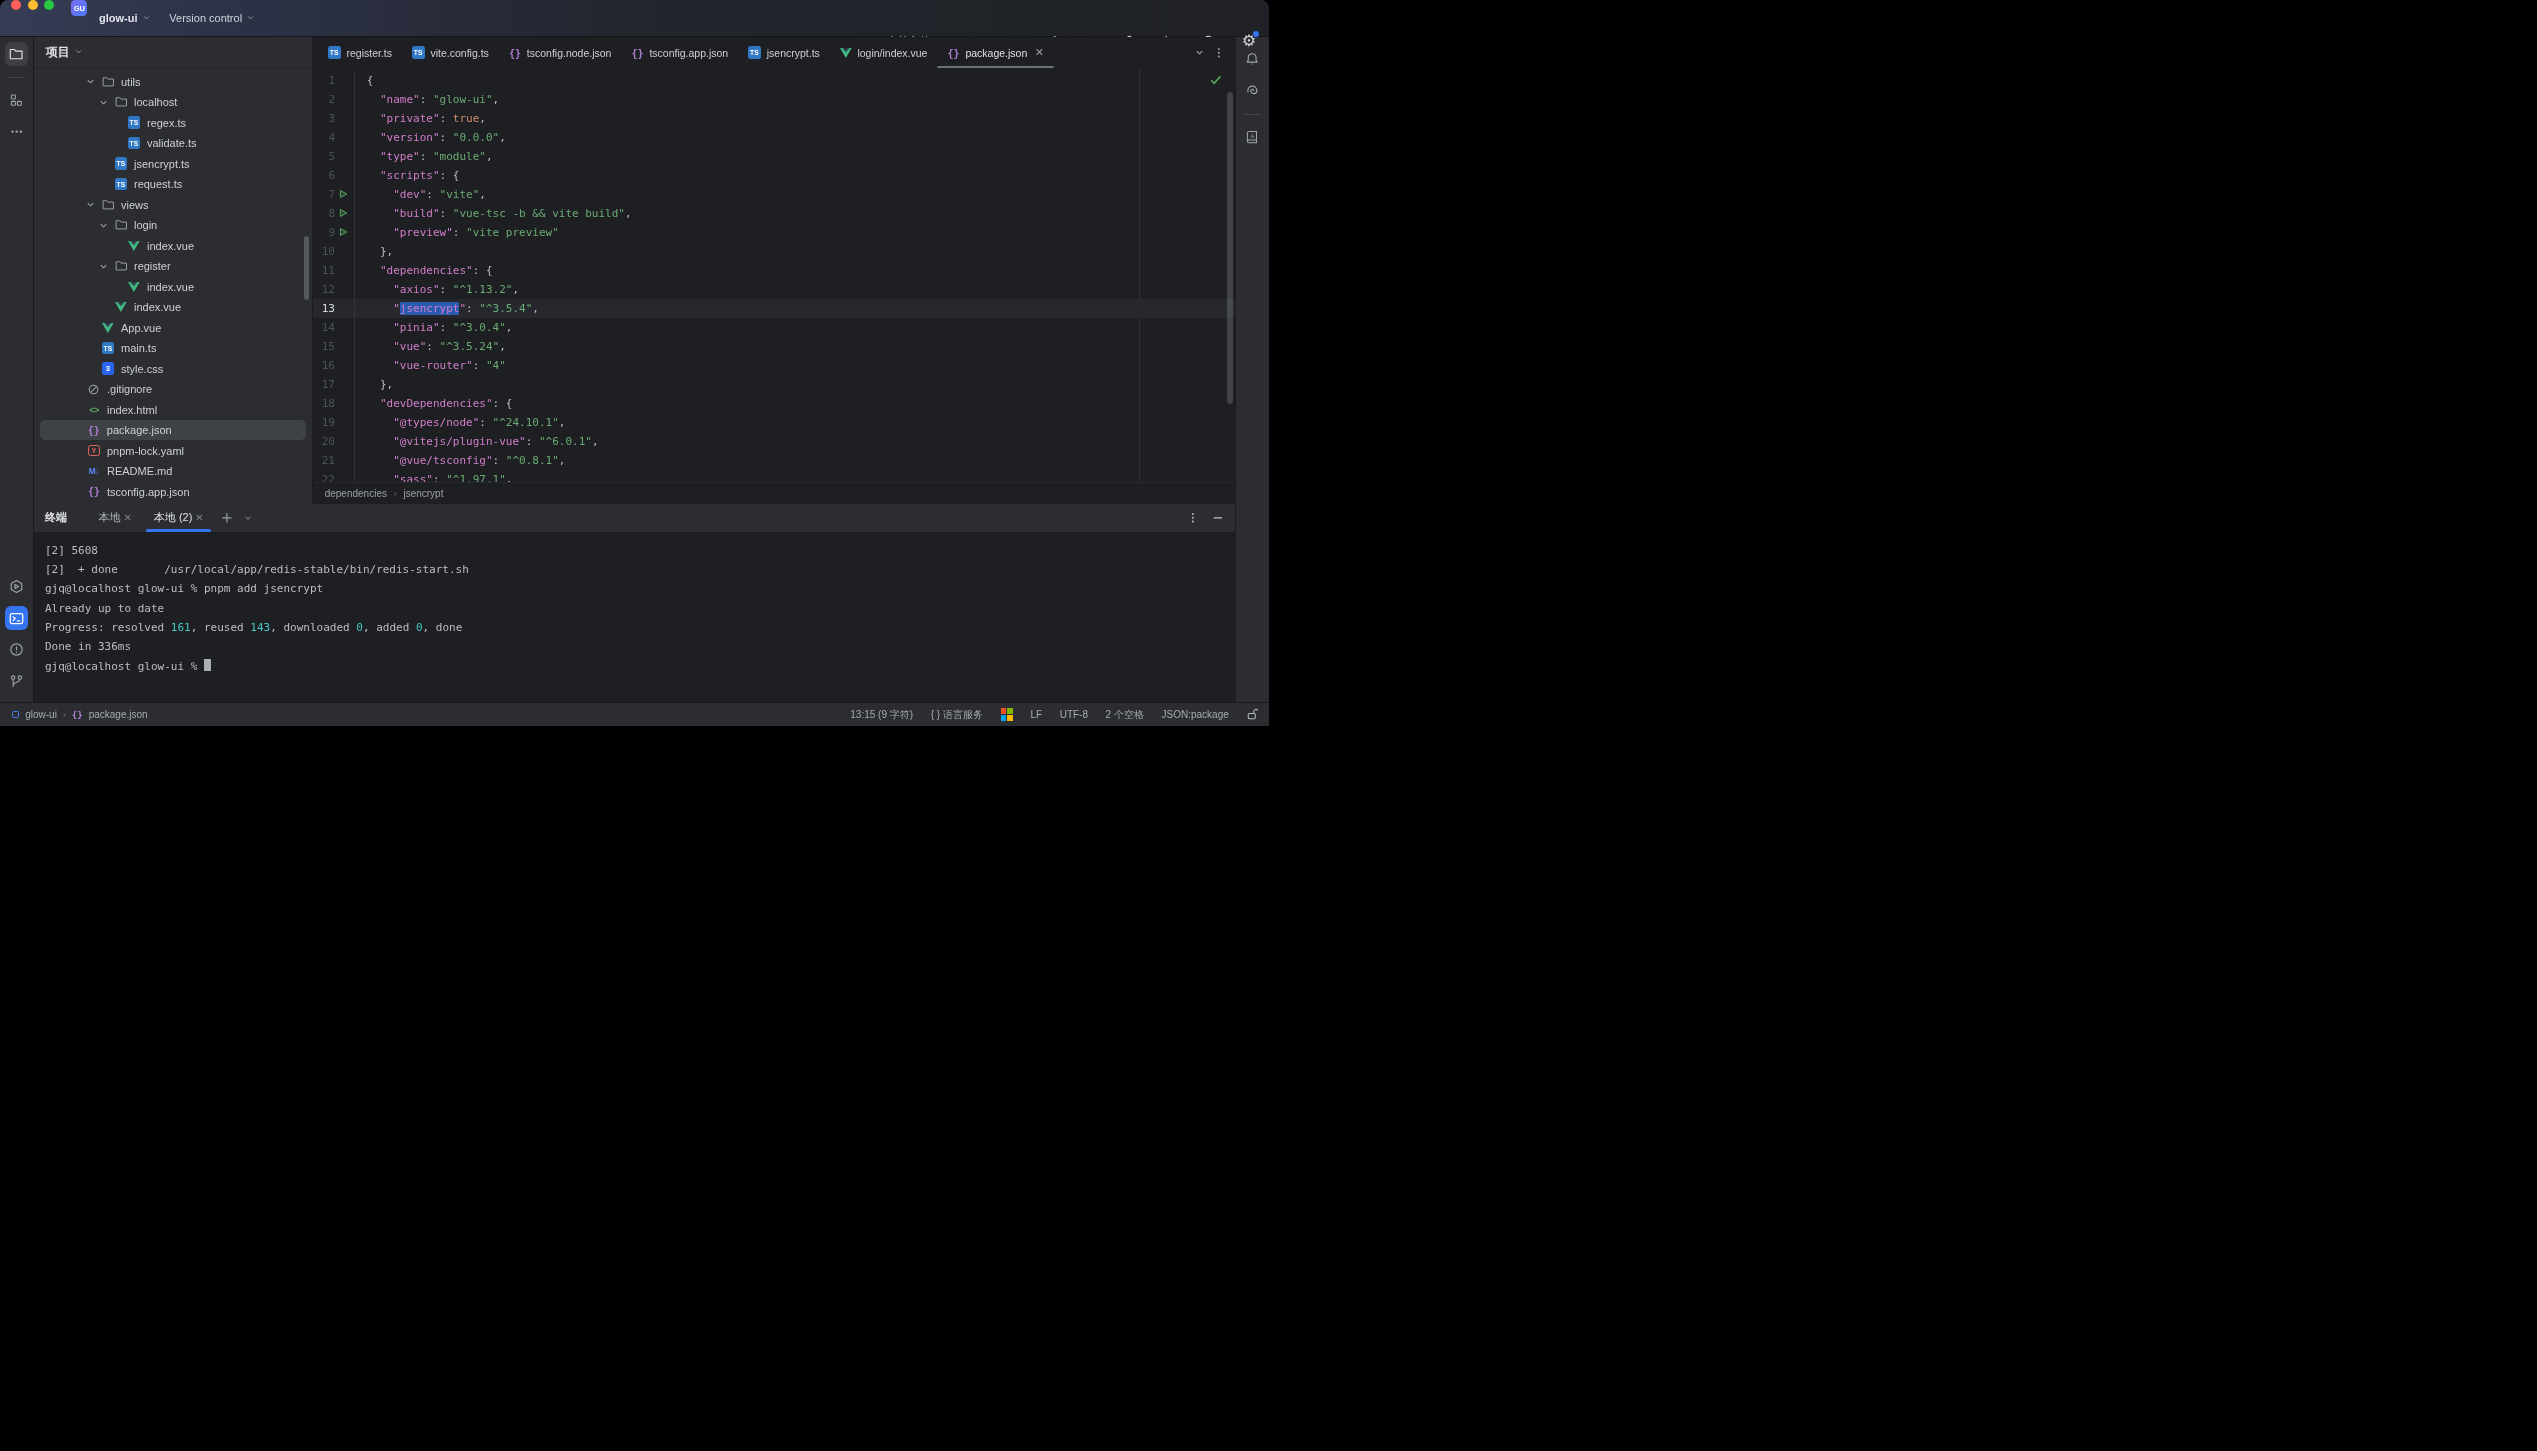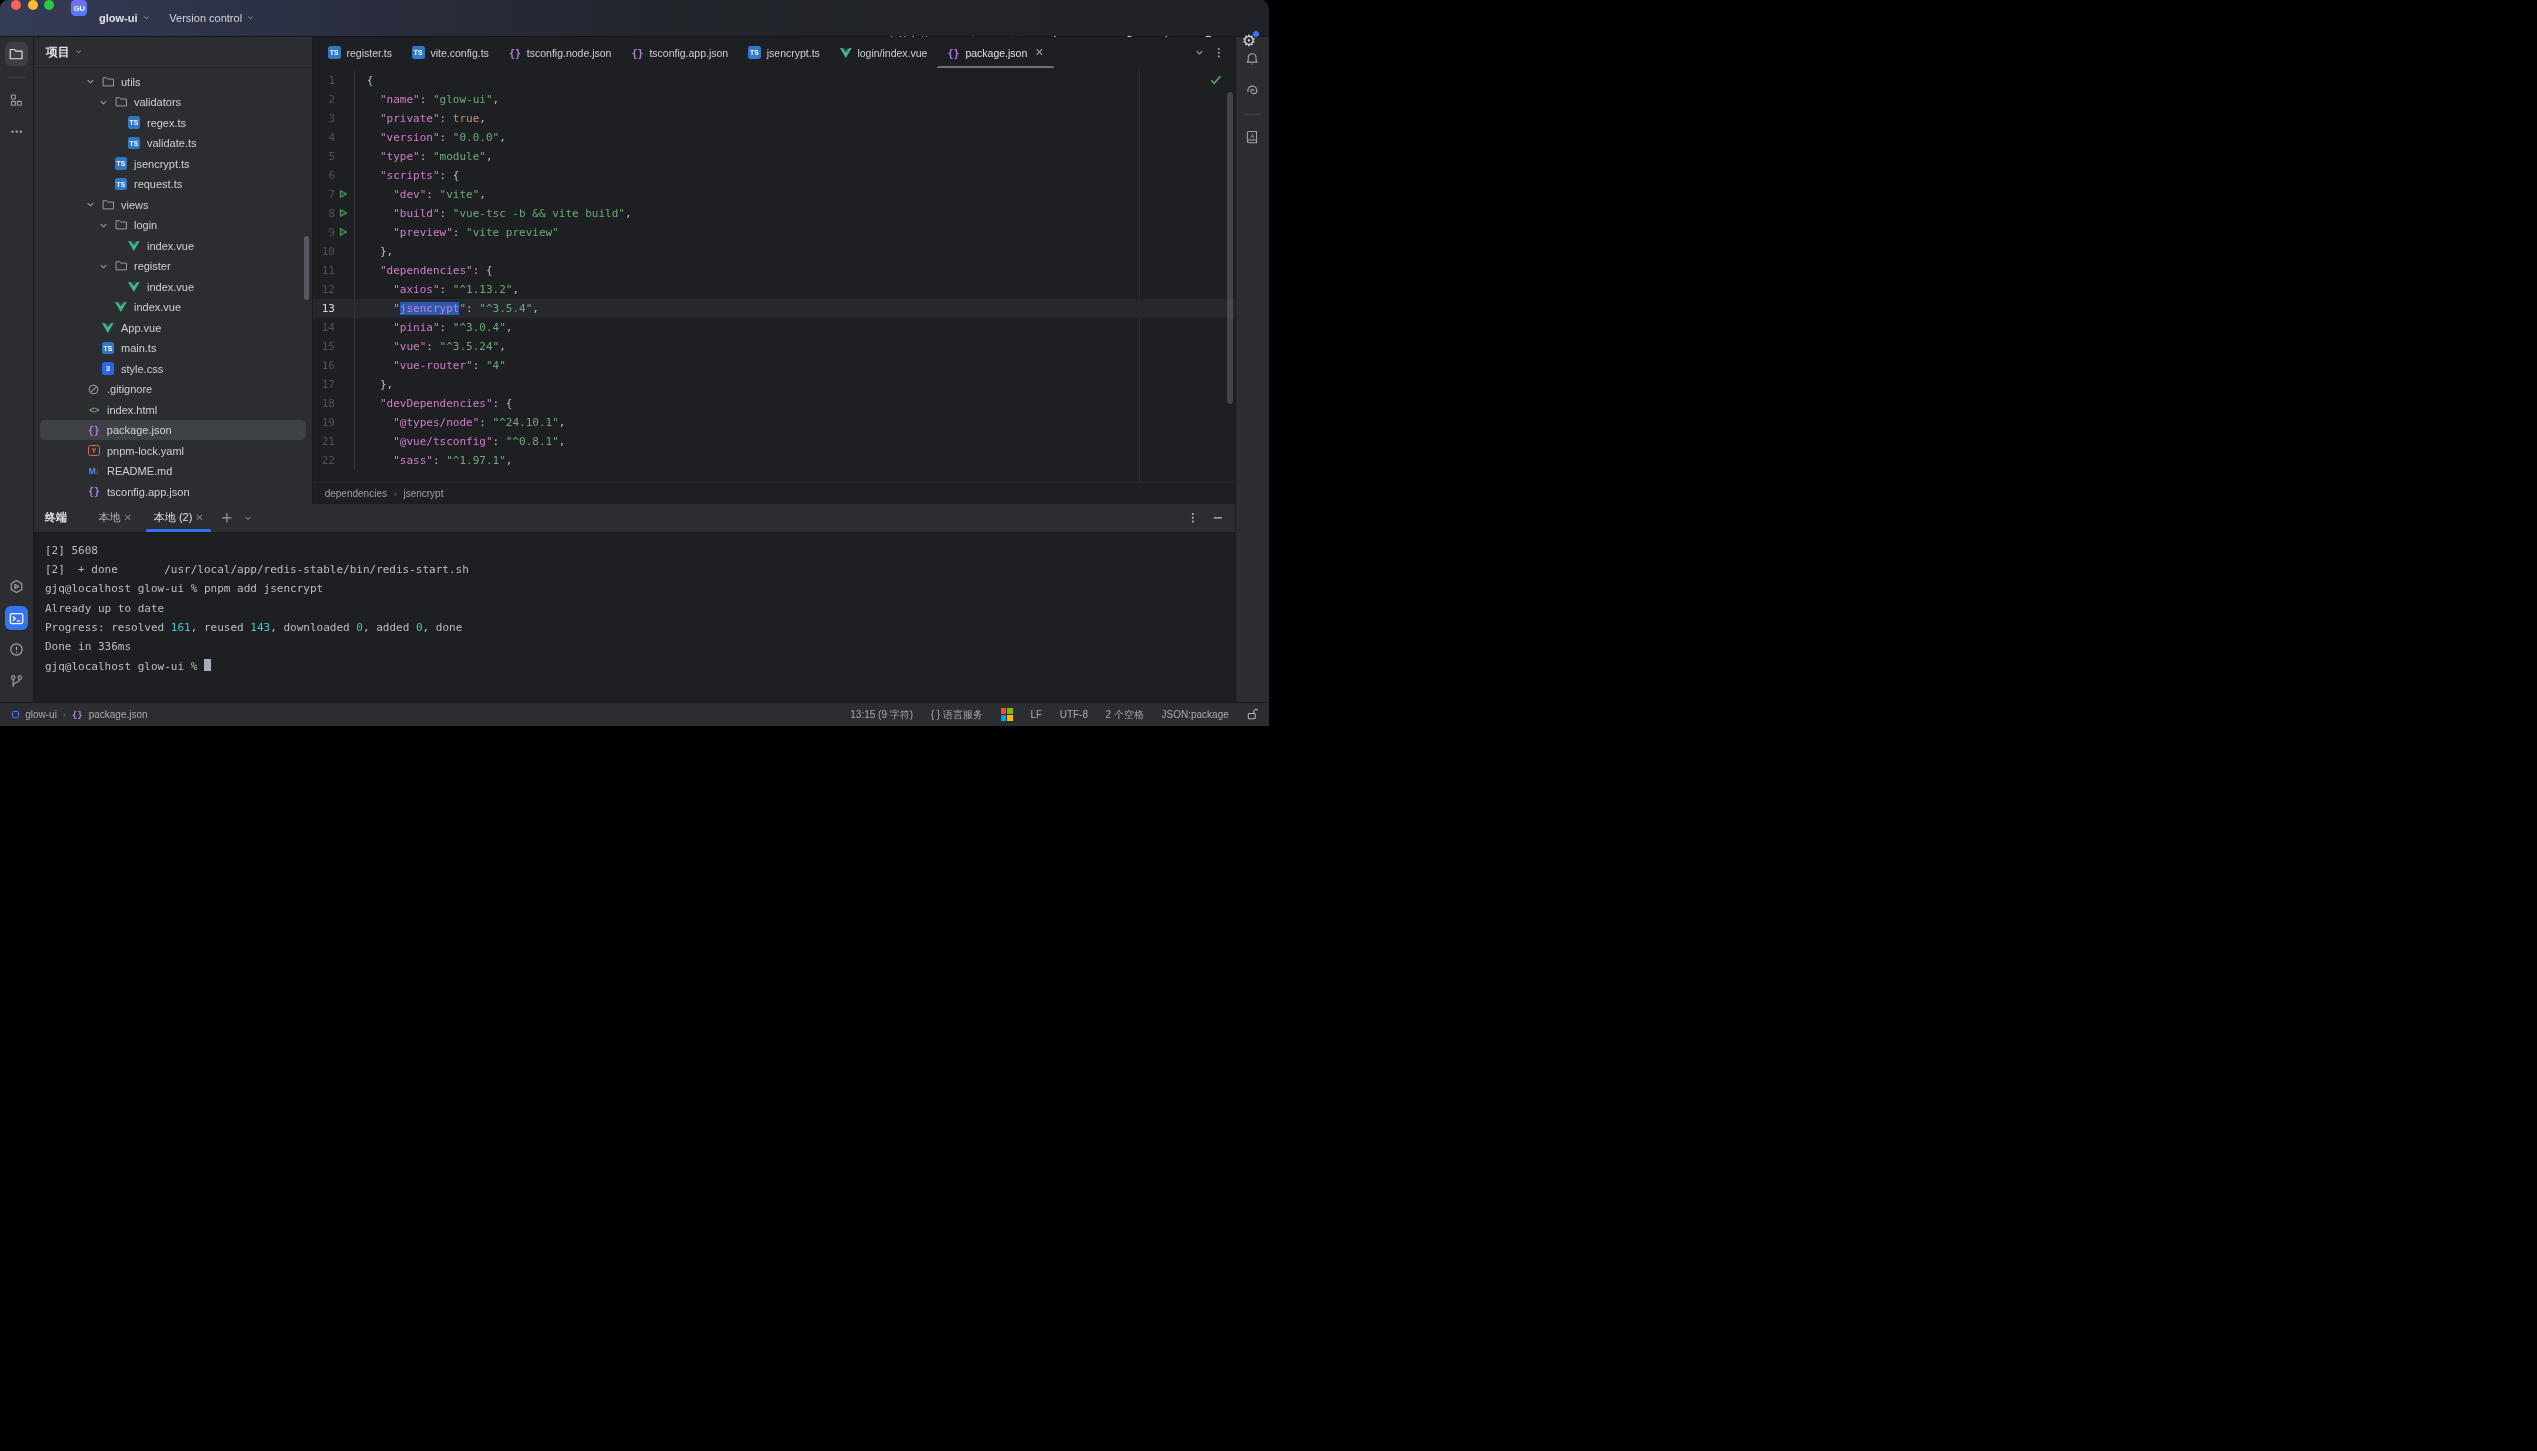--- a/index.html
+++ b/index.html
@@ -273,21 +273,21 @@
                 <span class="chev-slot">
                   <svg width="11" height="11" viewBox="0 0 16 16" fill="none" stroke="#9da0a8" stroke-width="1.5">
                     <polyline points="4,6 8,10 12,6"></polyline>
                   </svg>
                 </span>
                 <span class="t-icon">
                   <svg width="12.6" height="11.7" viewBox="0 0 17 15" fill="none" stroke="#9da0a8" stroke-width="1.3">
                     <path d="M1.5 13V2h5l1.6 1.8h7.4V13z" stroke-linejoin="round"></path>
                   </svg>
                 </span>
-                <span>validators</span>
+                <span>localhost</span>
               </div>
               <div class="tree-row" style="padding-left: 76px;">
                 <span class="chev-slot"></span>
                 <span class="t-icon">
                   <span class="badge-ts">TS</span>
                 </span>
                 <span>regex.ts</span>
               </div>
               <div class="tree-row" style="padding-left: 76px;">
                 <span class="chev-slot"></span>
@@ -527,20 +527,21 @@
                 <div class="code-line"><span class="gutter"><span class="ln">10</span><span class="run-slot"></span></span><span class="code-text"><span class="c-p">  },</span></span></div>
                 <div class="code-line"><span class="gutter"><span class="ln">11</span><span class="run-slot"></span></span><span class="code-text"><span class="c-p">  </span><span class="c-k">"dependencies"</span><span class="c-p">: {</span></span></div>
                 <div class="code-line"><span class="gutter"><span class="ln">12</span><span class="run-slot"></span></span><span class="code-text"><span class="c-p">    </span><span class="c-k">"axios"</span><span class="c-p">: </span><span class="c-s">"^1.13.2"</span><span class="c-p">,</span></span></div>
                 <div class="code-line current"><span class="gutter"><span class="ln">13</span><span class="run-slot"></span></span><span class="code-text"><span class="c-p">    </span><span class="c-k">"</span><span class="c-k c-sel">jsencrypt</span><span class="c-k">"</span><span class="c-p">: </span><span class="c-s">"^3.5.4"</span><span class="c-p">,</span></span></div>
                 <div class="code-line"><span class="gutter"><span class="ln">14</span><span class="run-slot"></span></span><span class="code-text"><span class="c-p">    </span><span class="c-k">"pinia"</span><span class="c-p">: </span><span class="c-s">"^3.0.4"</span><span class="c-p">,</span></span></div>
                 <div class="code-line"><span class="gutter"><span class="ln">15</span><span class="run-slot"></span></span><span class="code-text"><span class="c-p">    </span><span class="c-k">"vue"</span><span class="c-p">: </span><span class="c-s">"^3.5.24"</span><span class="c-p">,</span></span></div>
                 <div class="code-line"><span class="gutter"><span class="ln">16</span><span class="run-slot"></span></span><span class="code-text"><span class="c-p">    </span><span class="c-k">"vue-router"</span><span class="c-p">: </span><span class="c-s">"4"</span></span></div>
                 <div class="code-line"><span class="gutter"><span class="ln">17</span><span class="run-slot"></span></span><span class="code-text"><span class="c-p">  },</span></span></div>
                 <div class="code-line"><span class="gutter"><span class="ln">18</span><span class="run-slot"></span></span><span class="code-text"><span class="c-p">  </span><span class="c-k">"devDependencies"</span><span class="c-p">: {</span></span></div>
                 <div class="code-line"><span class="gutter"><span class="ln">19</span><span class="run-slot"></span></span><span class="code-text"><span class="c-p">    </span><span class="c-k">"@types/node"</span><span class="c-p">: </span><span class="c-s">"^24.10.1"</span><span class="c-p">,</span></span></div>
+                <div class="code-line"><span class="gutter"><span class="ln">20</span><span class="run-slot"></span></span><span class="code-text"><span class="c-p">    </span><span class="c-k">"@vitejs/plugin-vue"</span><span class="c-p">: </span><span class="c-s">"^6.0.1"</span><span class="c-p">,</span></span></div>
                 <div class="code-line"><span class="gutter"><span class="ln">21</span><span class="run-slot"></span></span><span class="code-text"><span class="c-p">    </span><span class="c-k">"@vue/tsconfig"</span><span class="c-p">: </span><span class="c-s">"^0.8.1"</span><span class="c-p">,</span></span></div>
                 <div class="code-line"><span class="gutter"><span class="ln">22</span><span class="run-slot"></span></span><span class="code-text"><span class="c-p">    </span><span class="c-k">"sass"</span><span class="c-p">: </span><span class="c-s">"^1.97.1"</span><span class="c-p">,</span></span></div>
               </div>
             <div class="ed-scroll"></div>
             <svg class="ed-check" width="11.7" height="10" viewBox="0 0 14 12" fill="none" stroke="#57a75c" stroke-width="2">
                 <polyline points="1.5,6.5 5,10 12.5,1.5"></polyline>
               </svg>
           </div>
           <div class="breadcrumbs">
             <span>dependencies</span>

